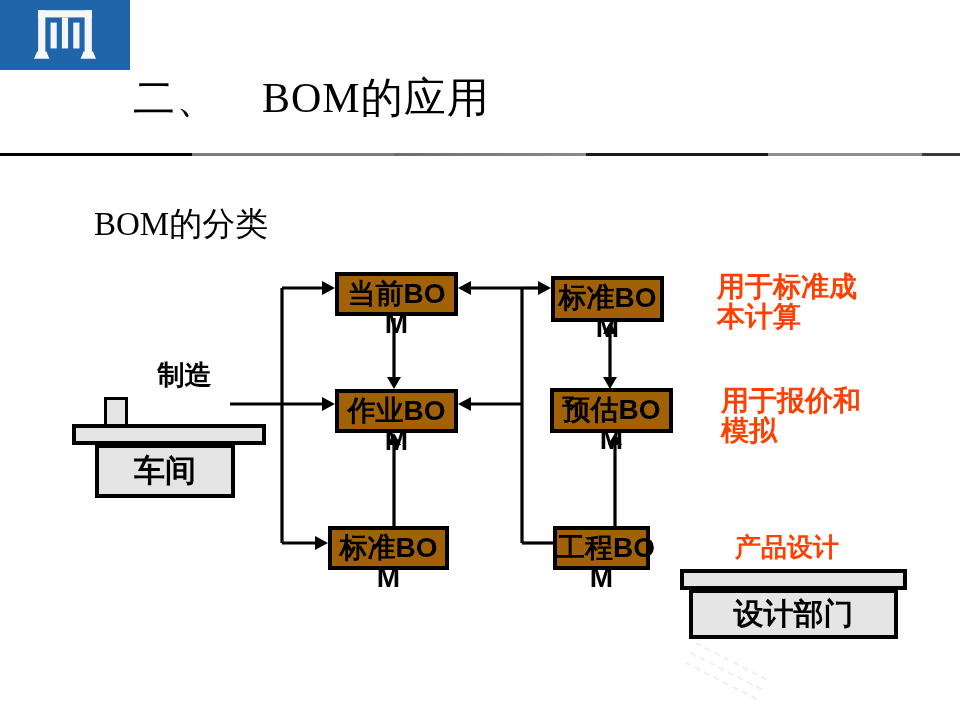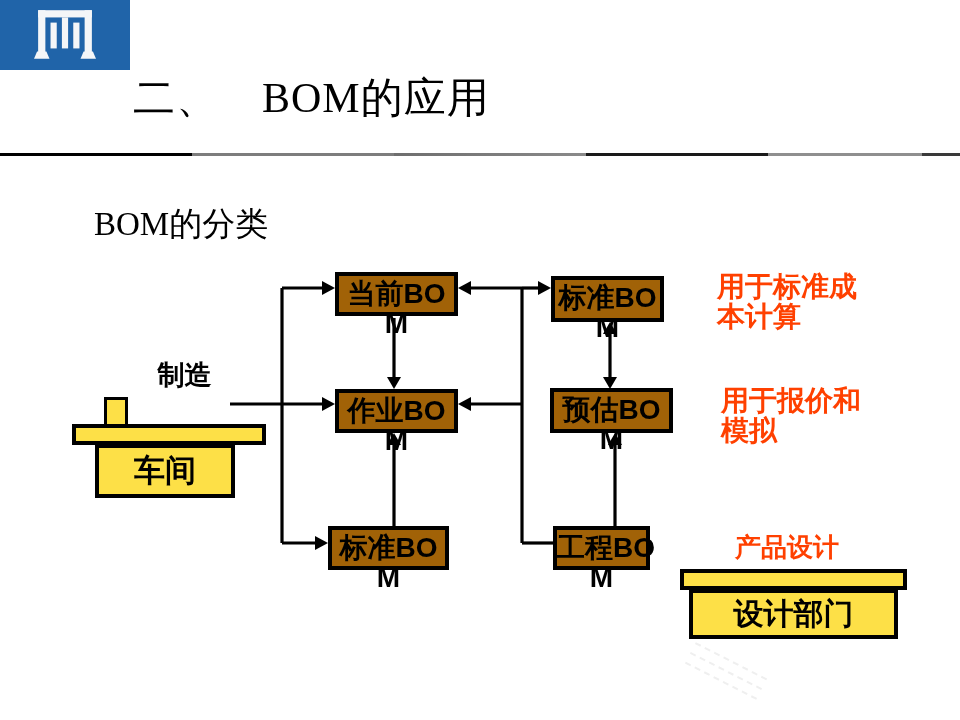--- a/index.html
+++ b/index.html
@@ -54,21 +54,21 @@
 
   
   .ann { position:absolute; font-weight:bold; line-height:30px; }
   .ann .ln { display:block; }
   .ann-production    { left:112px; top:360px; width:145px; font-size:27px; color:#000; text-align:center; }
   .ann-standard-cost { left:717px; top:272px; width:175px; font-size:28px; color:#ff4000; }
   .ann-quotation     { left:721px; top:386px; width:180px; font-size:28px; color:#ff4000; }
   .ann-product-design{ left:735px; top:532px; width:140px; font-size:26px; color:#ff4000; }
 
   
-  .shape { position:absolute; background:#fde047; border:4px solid #000; }
+  .shape { position:absolute; background:#e5e5e5; border:4px solid #000; }
   .ws-chimney { left:104px; top:397px; width:24px; height:30px; border-width:3px; }
   .ws-top     { left:72px;  top:424px; width:194px; height:21px; }
   .ws-body    { left:95px;  top:444px; width:140px; height:54px;
                 display:flex; align-items:center; justify-content:center;
                 font-weight:bold; font-size:31px; color:#000; }
   .dd-top     { left:680px; top:569px; width:227px; height:21px; }
   .dd-body    { left:689px; top:589px; width:209px; height:50px;
                 display:flex; align-items:center; justify-content:center;
                 font-weight:bold; font-size:30px; color:#000; }
 

